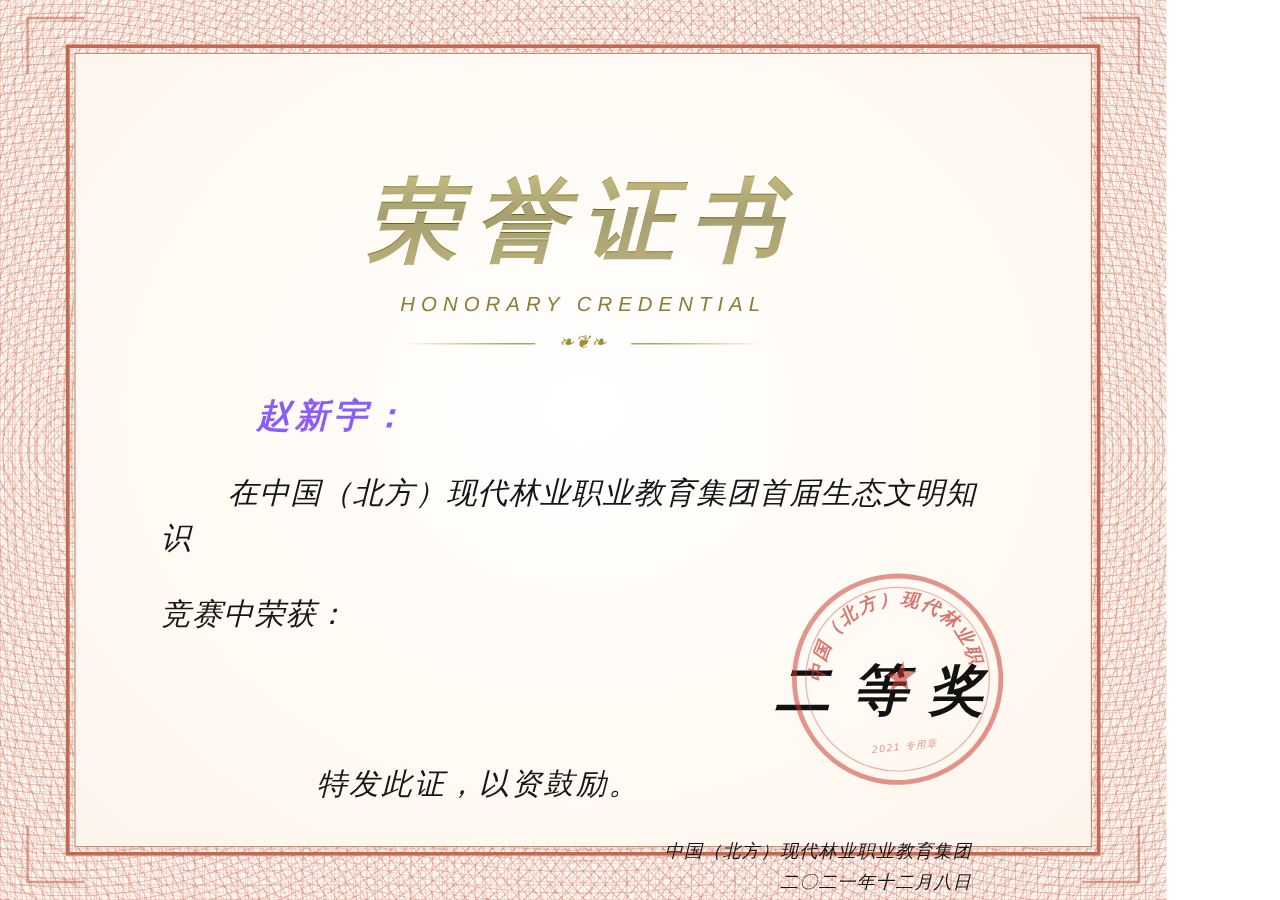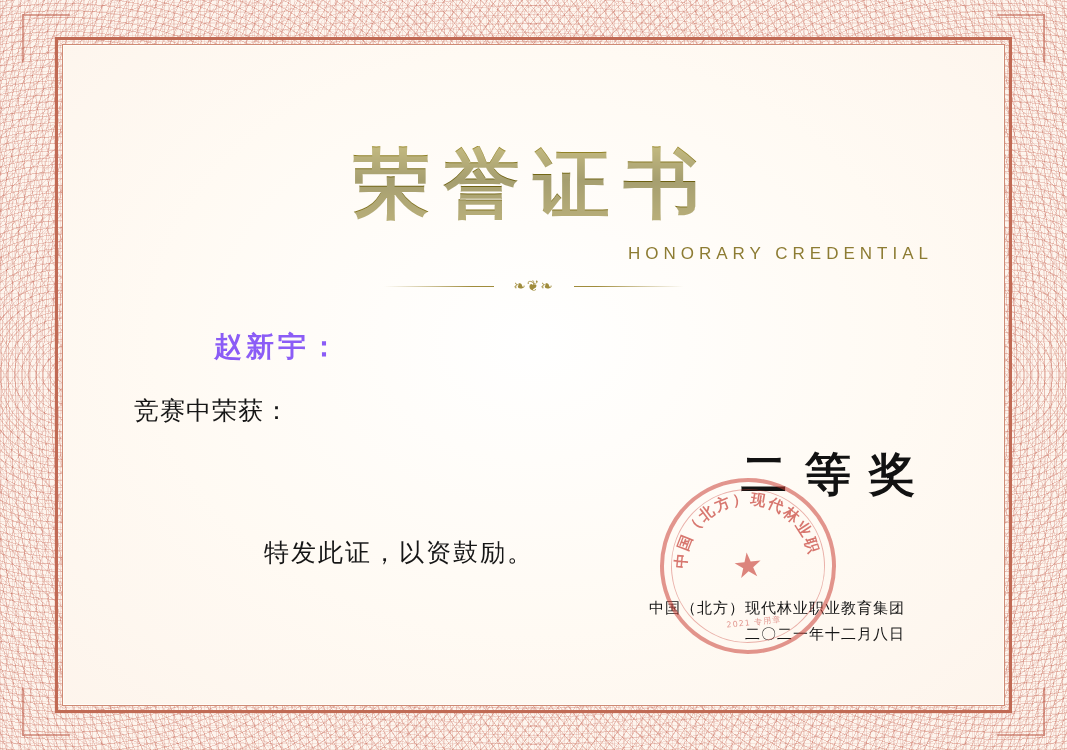--- a/index.html
+++ b/index.html
@@ -10,25 +10,26 @@
   body {
     width: 1067px;
     height: 750px;
     overflow: hidden;
     font-family: "Liberation Serif", serif;
   }
 
   
   .certificate {
     position: relative;
-    width: 1067px;
+    width: 972px;
     height: 750px;
     background: #fdf6ef;
     box-sizing: border-box;
     overflow: hidden;
+    font-style: italic;
   }
 
   
   .guilloche {
     position: absolute;
     inset: 0;
     background-color: #fdf5ee;
     background-image:
       repeating-radial-gradient(circle at 6% 50%, rgba(203,106,88,0.30) 0 1px, rgba(255,255,255,0) 1px 7px),
       repeating-radial-gradient(circle at 94% 50%, rgba(203,106,88,0.30) 0 1px, rgba(255,255,255,0) 1px 7px),
@@ -109,21 +110,21 @@
     background: linear-gradient(180deg, #9b8b2c 0%, #6b5f11 45%, #8a7a22 100%);
     -webkit-background-clip: text;
     background-clip: text;
     -webkit-text-fill-color: transparent;
     text-shadow: 0 1px 0 rgba(255,255,255,0.4);
     line-height: 1;
   }
 
   .subtitle {
     margin-top: 22px;
-    text-align: right;
+    text-align: center;
     font-family: "Liberation Sans", sans-serif;
     font-size: 17px;
     letter-spacing: 5px;
     color: #8d7c33;
   }
 
   .divider {
     margin: 14px auto 0;
     width: 300px;
     height: 16px;
@@ -287,20 +288,21 @@
     <div class="subtitle">HONORARY CREDENTIAL</div>
 
     <div class="divider">
       <span class="bar"></span>
       <span class="orn">❧❦❧</span>
       <span class="bar right"></span>
     </div>
 
     <div class="recipient">赵新宇：</div>
 
+    <div class="body-line indent">在中国（北方）现代林业职业教育集团首届生态文明知识</div>
     <div class="body-line">竞赛中荣获：</div>
 
     <div class="award">二等奖</div>
 
     <div class="closing">特发此证，以资鼓励。</div>
 
     <div class="signature">
       <div>中国（北方）现代林业职业教育集团</div>
       <div>二〇二一年十二月八日</div>
     </div>

